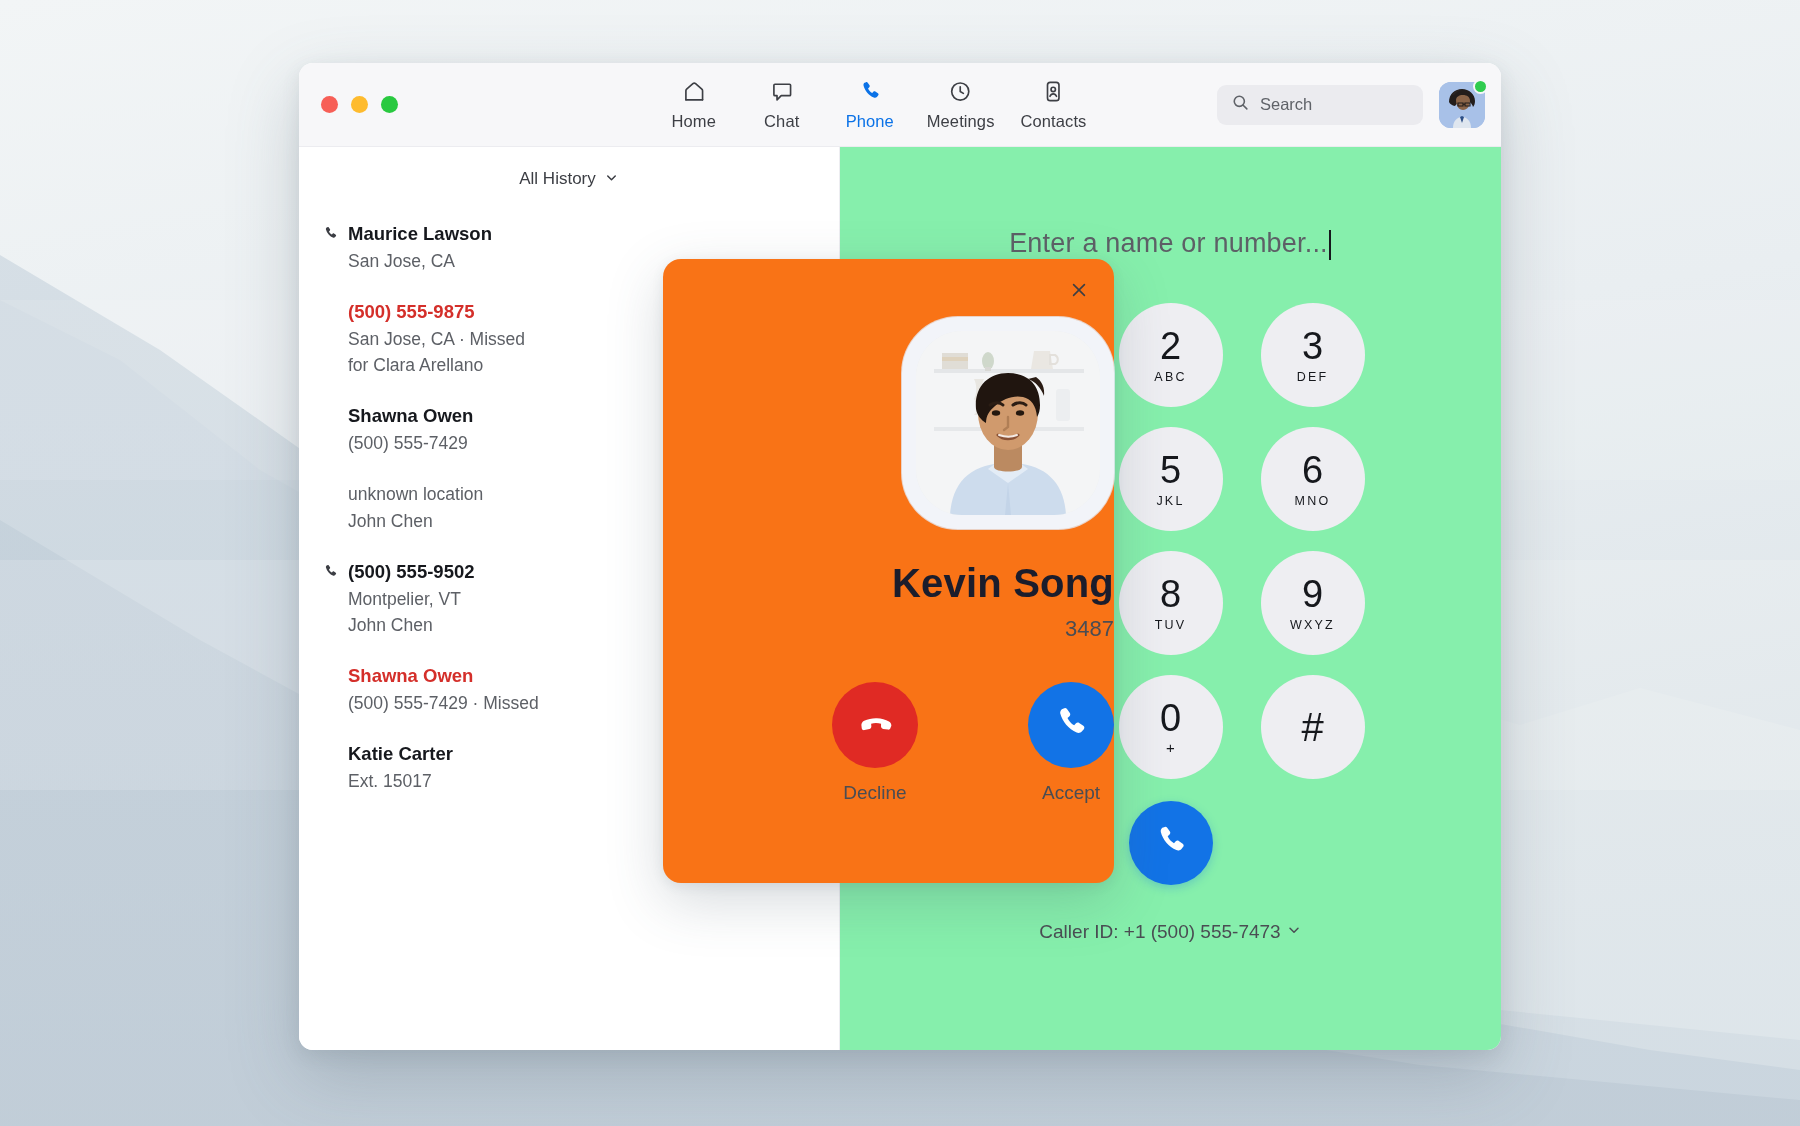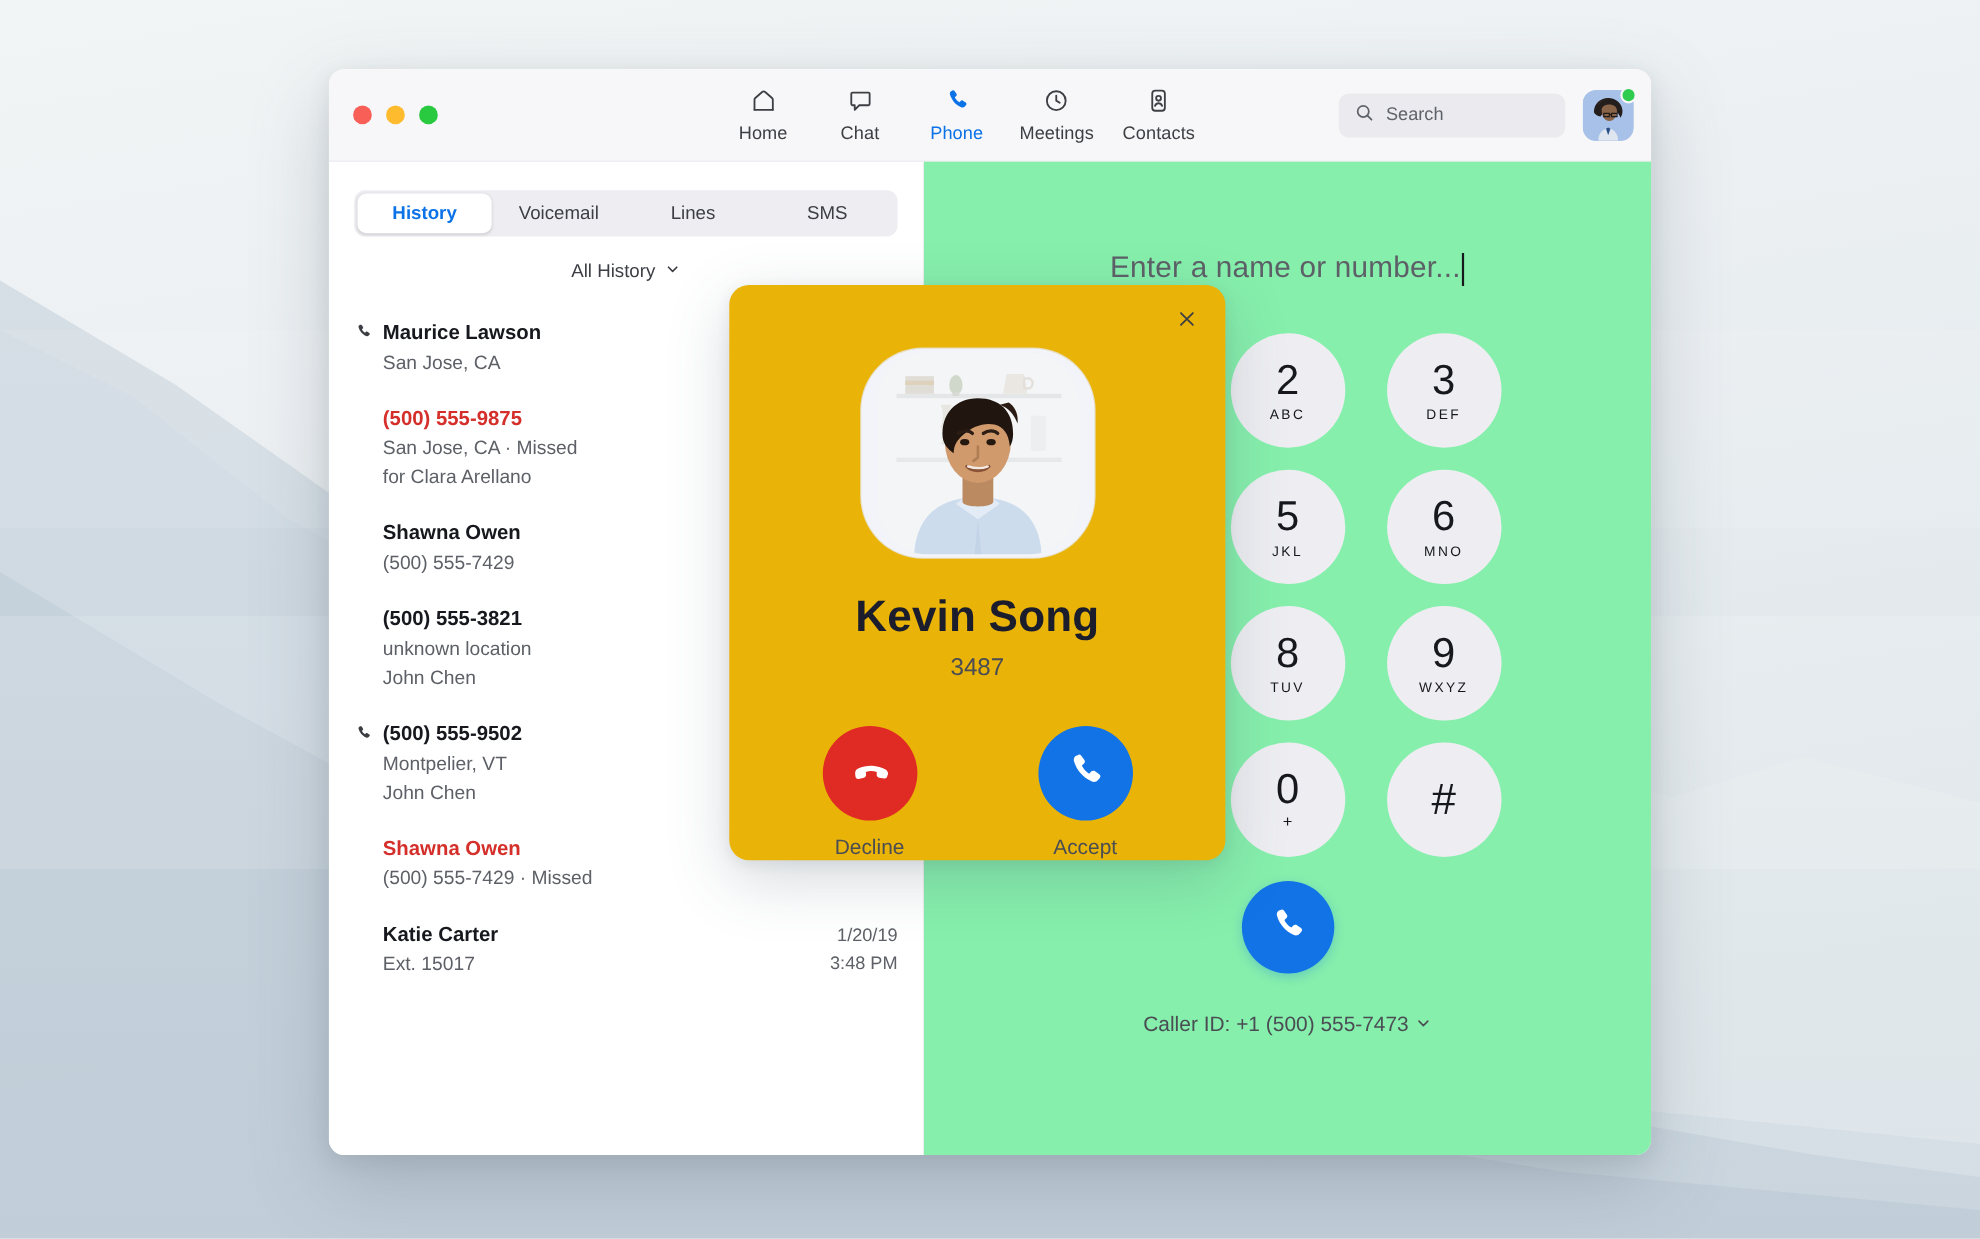--- a/index.html
+++ b/index.html
@@ -176,26 +176,26 @@
   .caller-id-row {
     margin-top: 36px; display: flex; align-items: center; gap: 5px; cursor: pointer;
   }
   .caller-id-text { font-size: 19px; color: #4a4d53; }
 
   
   .modal-overlay { position: absolute; inset: 0; pointer-events: none; }
   .modal {
     position: absolute;
     left: 364px; top: 196px;
-    width: 451px; height: 523px;
-    background: #eab308;
+    width: 451px; height: 624px;
+    background: #f97316;
     border-radius: 18px;
     box-shadow: 0 18px 56px rgba(70,85,100,0.22), 0 3px 12px rgba(70,85,100,0.10);
     pointer-events: auto;
-    display: flex; flex-direction: column; align-items: center;
+    display: flex; flex-direction: column; align-items: flex-end;
   }
   .modal-close {
     position: absolute; right: 20px; top: 18px;
     width: 30px; height: 30px; display: flex; align-items: center; justify-content: center;
     cursor: pointer;
   }
   .caller-photo-halo {
     margin-top: 58px;
     width: 212px; height: 212px; border-radius: 56px;
     background: #f2f4f9;
@@ -353,34 +353,20 @@
         </svg>
       </div>
       <span class="status-dot"></span>
     </div>
   </div>
 
   <div class="app-body">
 
     <div class="sidebar">
 
-      <div class="tabstrip">
-        <div class="tab active">
-          <span>History</span>
-        </div>
-        <div class="tab">
-          <span>Voicemail</span>
-        </div>
-        <div class="tab">
-          <span>Lines</span>
-        </div>
-        <div class="tab">
-          <span>SMS</span>
-        </div>
-      </div>
 
       <div class="filter-row">
         <span class="filter-label">All History</span>
         <span>
           <svg width="15" height="15" viewBox="0 0 24 24" fill="none" stroke="#3c3e44" stroke-width="2.4" stroke-linecap="round" stroke-linejoin="round">
             <path d="M6 9.5 12 15.5 18 9.5"></path>
           </svg>
         </span>
       </div>
 
@@ -414,21 +400,20 @@
           <div class="call-text">
             <div class="call-title">Shawna Owen</div>
             <div class="call-sub">(500) 555-7429</div>
           </div>
           <div class="call-time"></div>
         </div>
 
         <div class="call-item">
           <span class="call-phone-icon empty"></span>
           <div class="call-text">
-            <div class="call-title">(500) 555-3821</div>
             <div class="call-sub">unknown location</div>
             <div class="call-sub">John Chen</div>
           </div>
           <div class="call-time"></div>
         </div>
 
         <div class="call-item">
           <span class="call-phone-icon">
             <svg width="17" height="17" viewBox="0 0 24 24" fill="#3c3e44">
               <path d="M7.6 3.3c.6-.5 1.5-.4 2 .3l1.7 2.4c.4.6.3 1.4-.2 1.9l-1.2 1.1c.7 1.7 2.2 3.4 4 4.4l1.1-1.2c.5-.5 1.3-.6 1.9-.2l2.5 1.7c.7.5.8 1.4.3 2l-1.1 1.3c-.8.9-2.1 1.2-3.2.7-2.4-1-4.6-2.6-6.3-4.6C7.4 11 6.2 8.8 5.6 6.5c-.3-1 .1-2.1.9-2.8l1.1-.4z"></path>

